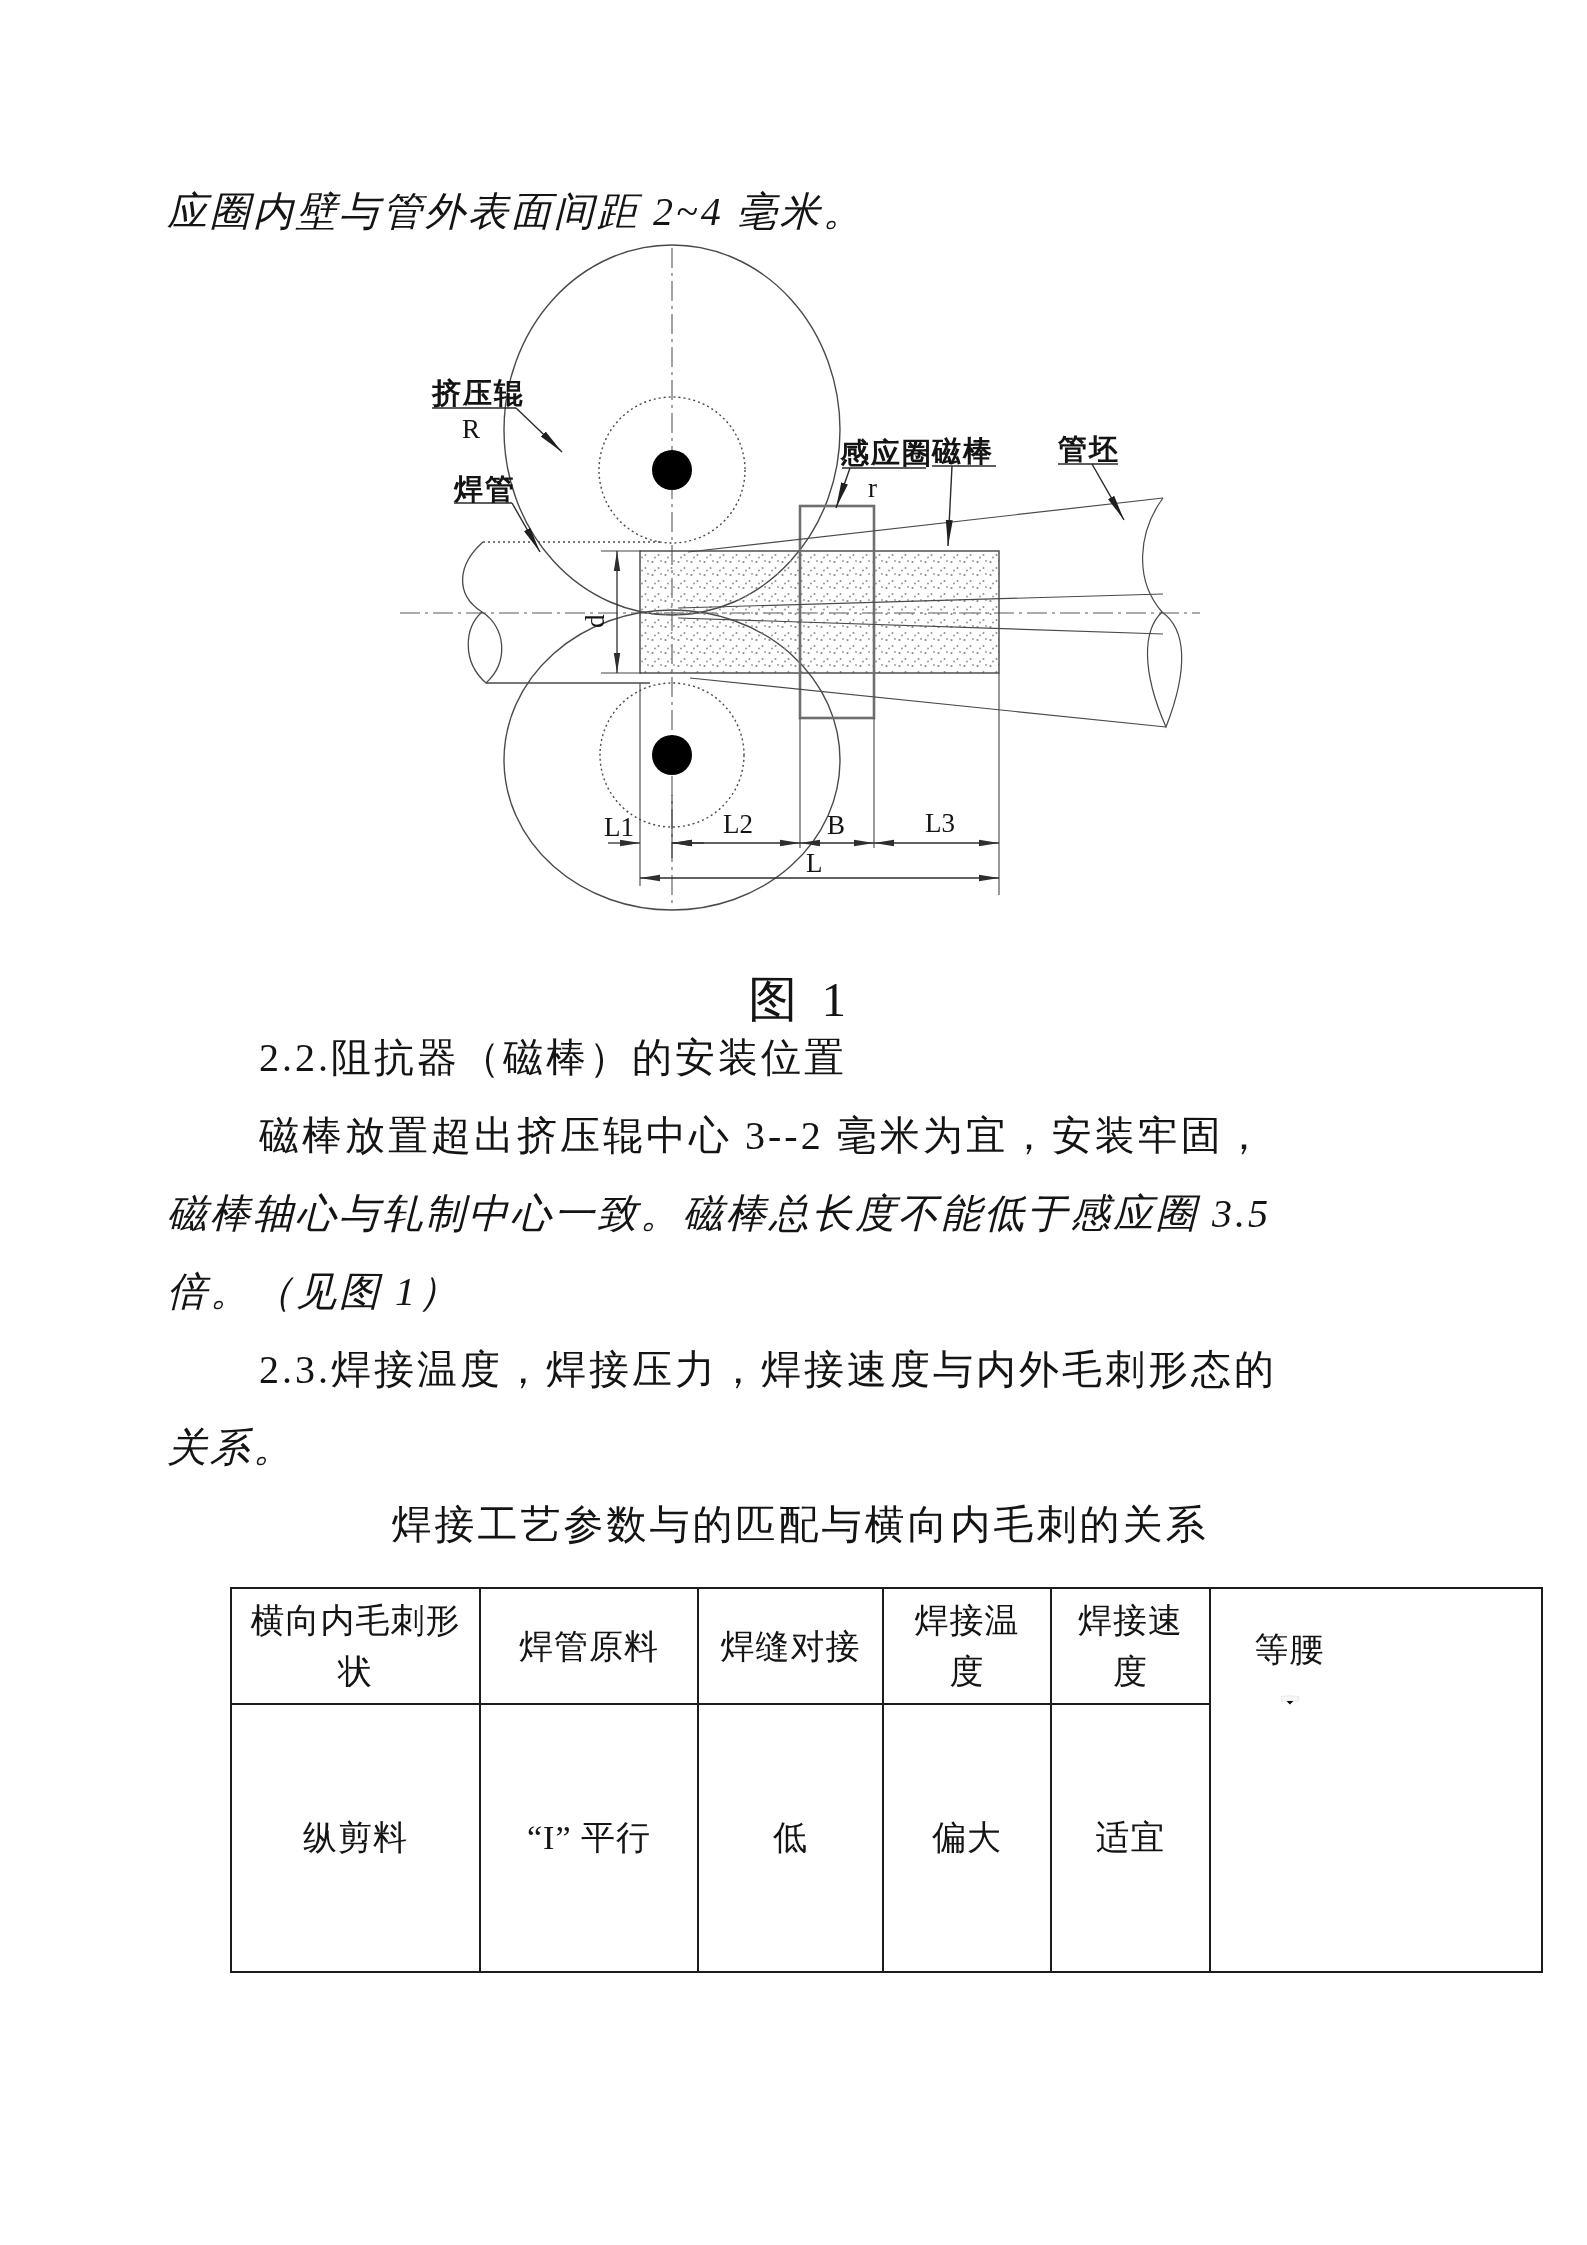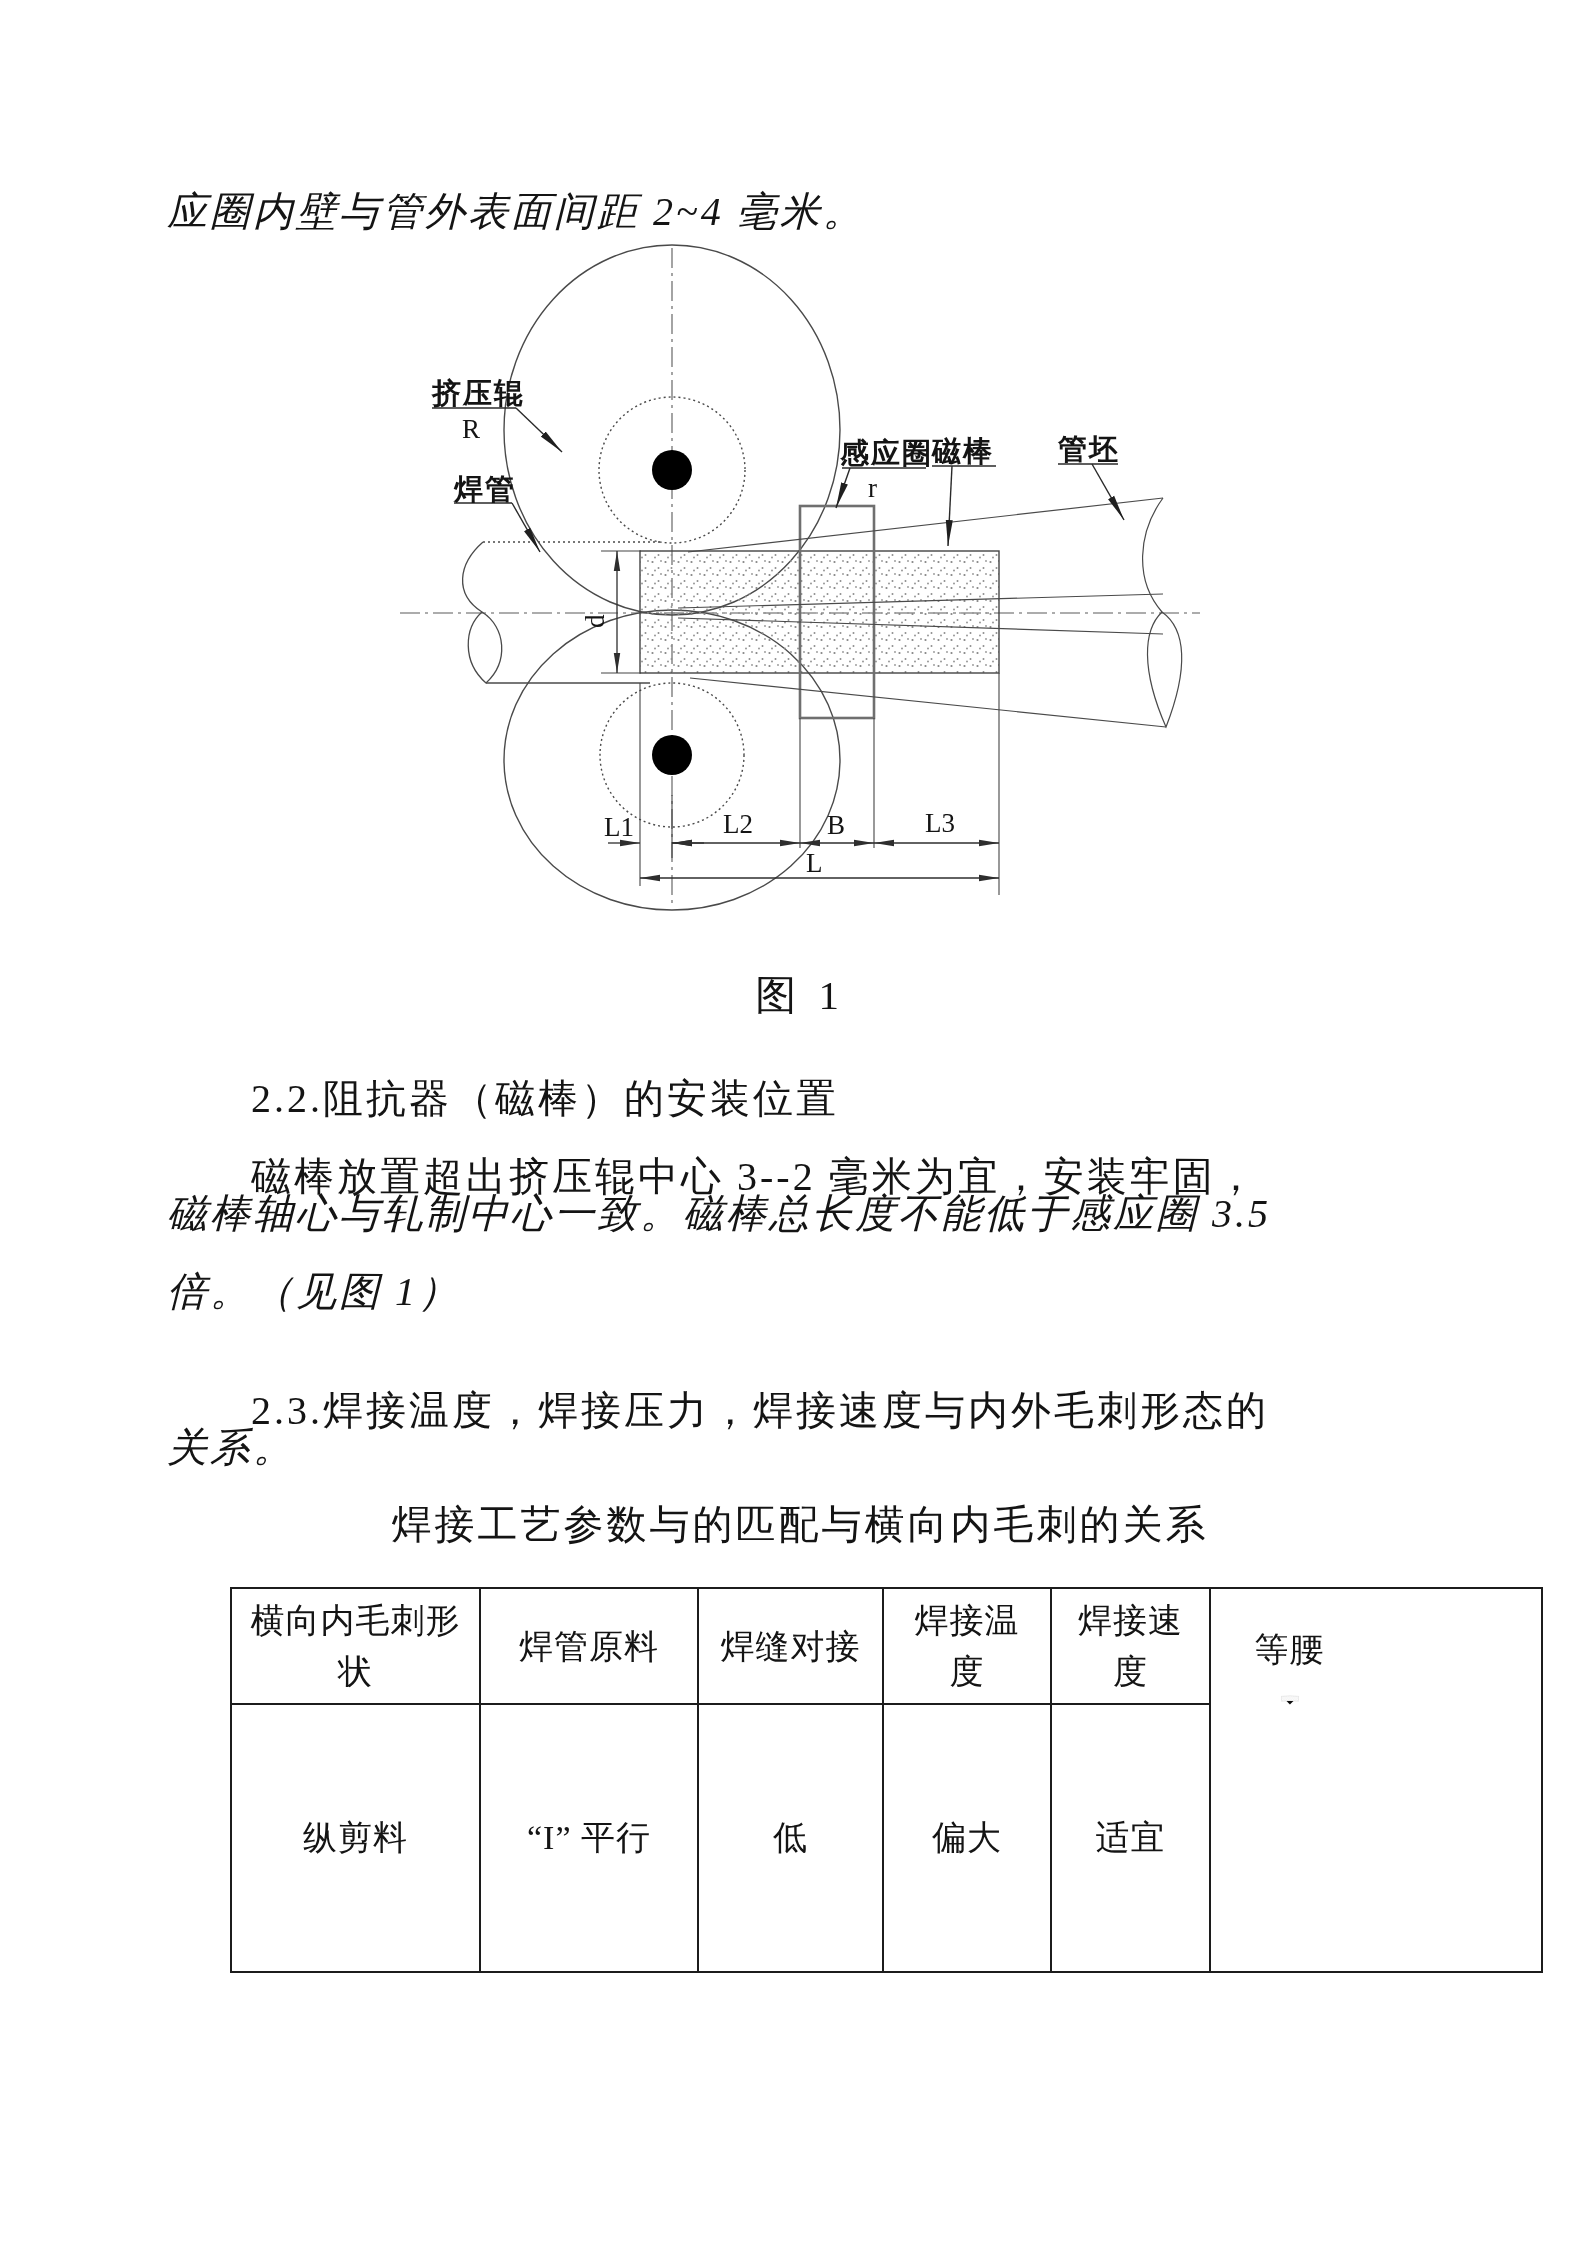--- a/index.html
+++ b/index.html
@@ -2,23 +2,23 @@
 <html><head>
 <meta charset="utf-8">
 <style>
   html,body{margin:0;padding:0;background:#ffffff;}
   .page{
     position:relative;width:1587px;height:2245px;background:#ffffff;overflow:hidden;
     font-family:"Liberation Serif","DejaVu Serif",serif;color:#141414;
   }
   .tline{position:absolute;white-space:nowrap;font-size:40px;letter-spacing:3px;line-height:1;}
   .indent0{left:167px;font-style:italic;}
-  .indent1{left:251px;margin-top:41px;}
+  .indent1{left:259px;}
   .centered{left:800px;transform:translateX(-50%);}
-  .fig-caption{font-size:41px;letter-spacing:6px;}
+  .fig-caption{font-size:49px;letter-spacing:6px;}
   .doc-table{
     position:absolute;left:230px;top:1587px;width:1313px;height:386px;
     border:2.5px solid #1c1c1c;box-sizing:border-box;
     display:grid;grid-template-columns:249px 218px 185px 168px 159px 157px;
     grid-template-rows:116px 1fr;
   }
   .cell{
     border-right:2px solid #1c1c1c;border-bottom:2px solid #1c1c1c;
     display:flex;align-items:center;justify-content:center;text-align:center;
     font-size:34px;letter-spacing:1px;box-sizing:border-box;

